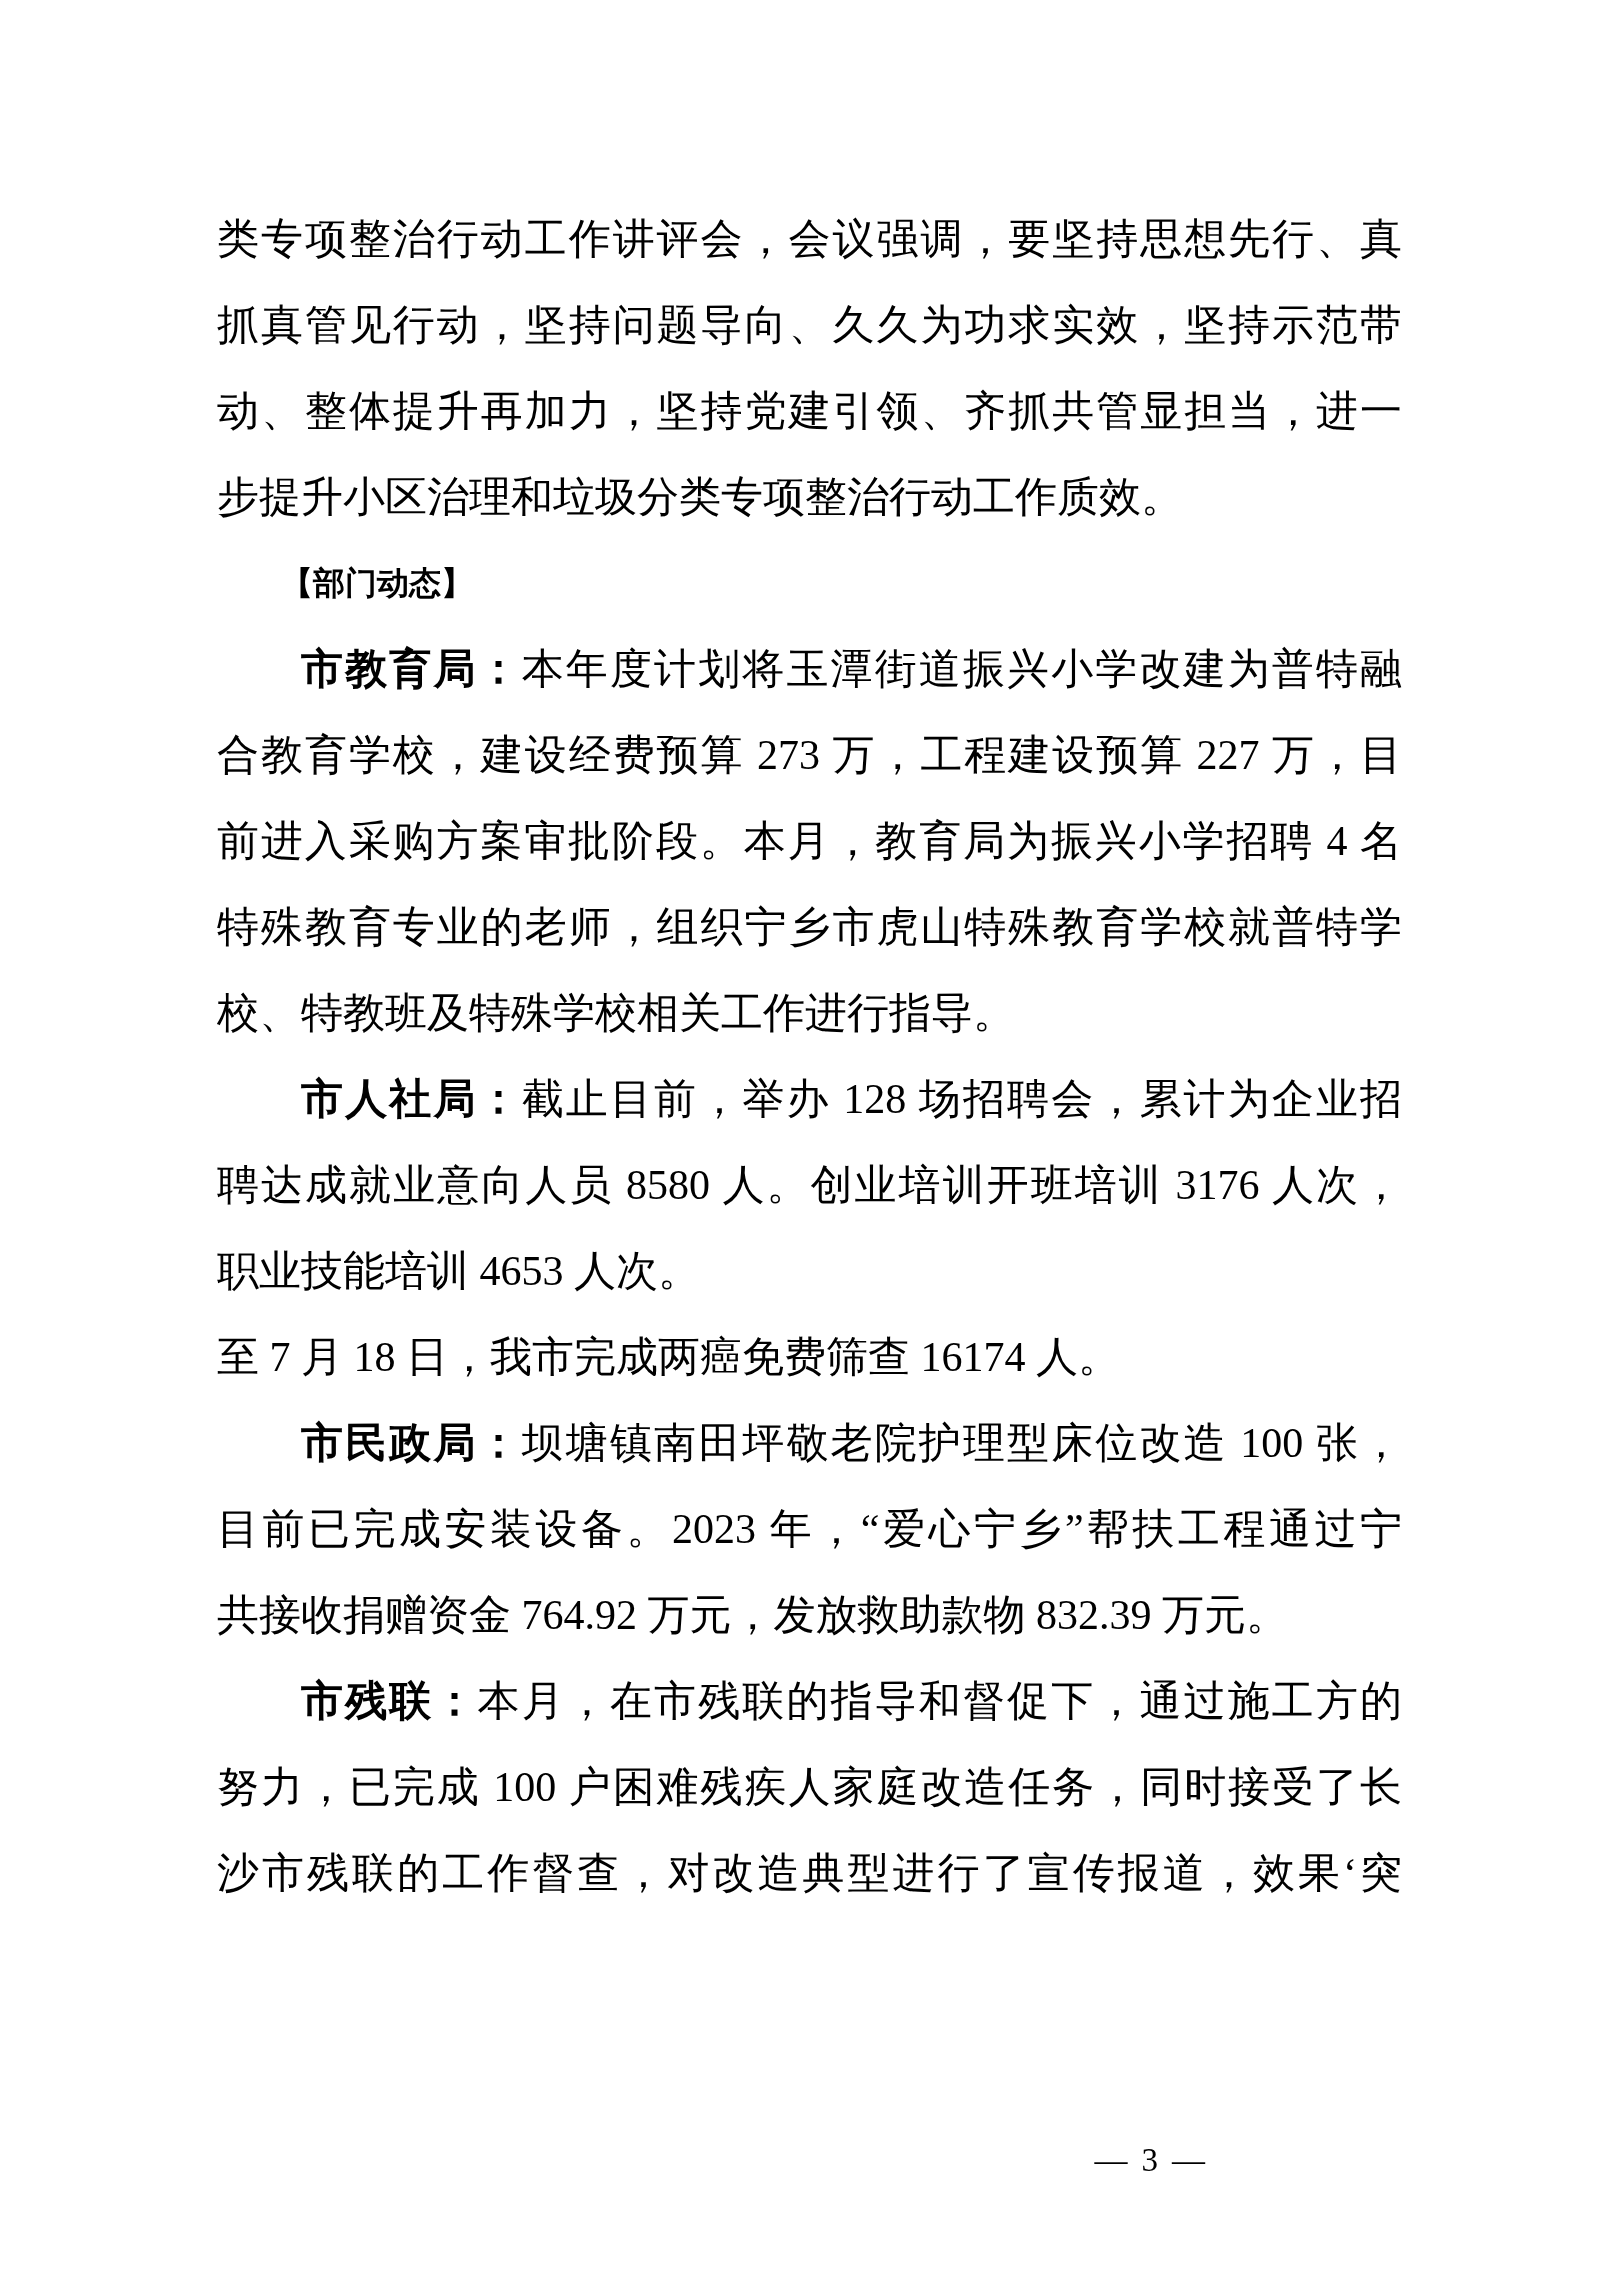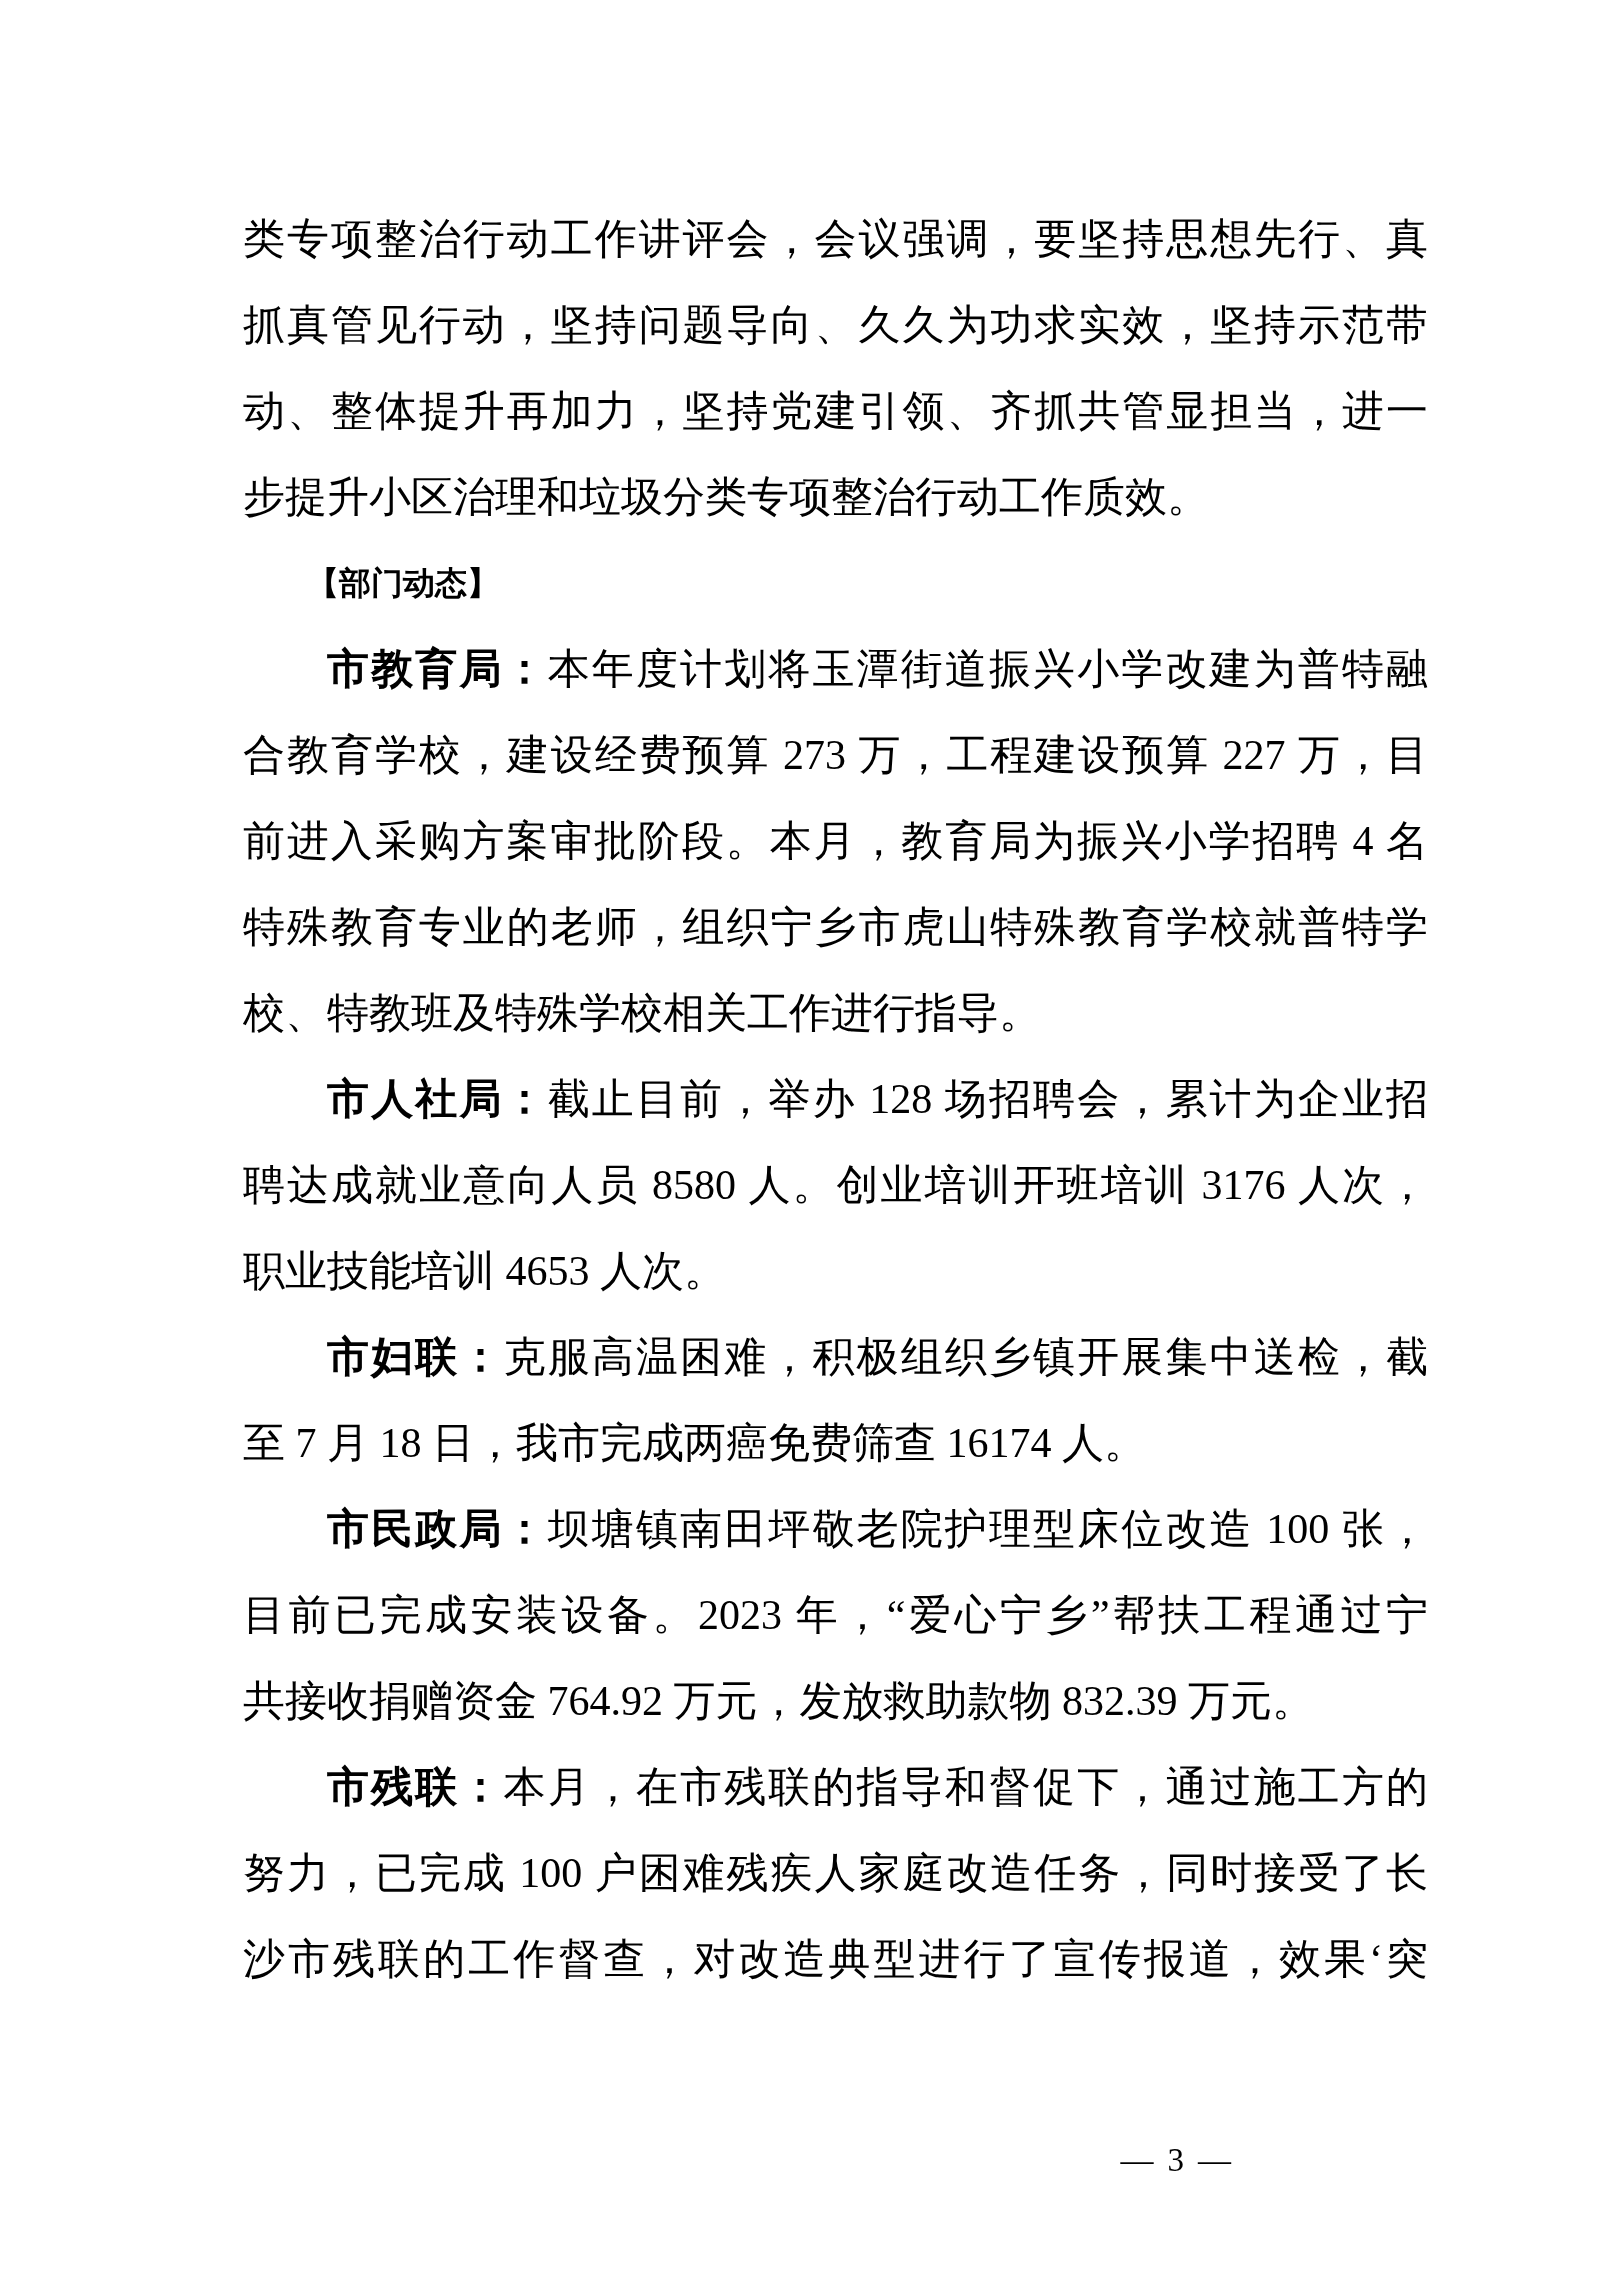--- a/index.html
+++ b/index.html
@@ -8,21 +8,20 @@
     background: #ffffff;
   }
   .page {
     position: relative;
     width: 1428px;
     height: 2293px;
     background: #ffffff;
     color: #000000;
     font-family: "Liberation Serif", "DejaVu Serif", serif;
     overflow: hidden;
-    margin-left: 26px;
   }
   .textblock {
     position: absolute;
     left: 217px;
     top: 196px;
     width: 1185px;
   }
   .line {
     font-size: 42px;
     line-height: 86px;
@@ -72,21 +71,20 @@
     <div class="line indent"><span class="lead">市教育局：</span><span>本年度计划将玉潭街道振兴小学改建为普特融</span></div>
     <div class="line"><span class="lead"></span><span>合教育学校，建设经费预算 273 万，工程建设预算 227 万，目</span></div>
     <div class="line"><span class="lead"></span><span>前进入采购方案审批阶段。本月，教育局为振兴小学招聘 4 名</span></div>
     <div class="line"><span class="lead"></span><span>特殊教育专业的老师，组织宁乡市虎山特殊教育学校就普特学</span></div>
     <div class="line end"><span class="lead"></span><span>校、特教班及特殊学校相关工作进行指导。</span></div>
 
     <div class="line indent"><span class="lead">市人社局：</span><span>截止目前，举办 128 场招聘会，累计为企业招</span></div>
     <div class="line"><span class="lead"></span><span>聘达成就业意向人员 8580 人。创业培训开班培训 3176 人次，</span></div>
     <div class="line end"><span class="lead"></span><span>职业技能培训 4653 人次。</span></div>
 
-    <div class="line indent"><span class="lead">市妇联：</span><span>克服高温困难，积极组织乡镇开展集中送检，截</span></div>
     <div class="line end"><span class="lead"></span><span>至 7 月 18 日，我市完成两癌免费筛查 16174 人。</span></div>
 
     <div class="line indent"><span class="lead">市民政局：</span><span>坝塘镇南田坪敬老院护理型床位改造 100 张，</span></div>
     <div class="line"><span class="lead"></span><span>目前已完成安装设备。2023 年，“爱心宁乡”帮扶工程通过宁</span></div>
     <div class="line end"><span class="lead"></span><span>共接收捐赠资金 764.92 万元，发放救助款物 832.39 万元。</span></div>
 
     <div class="line indent"><span class="lead">市残联：</span><span>本月，在市残联的指导和督促下，通过施工方的</span></div>
     <div class="line"><span class="lead"></span><span>努力，已完成 100 户困难残疾人家庭改造任务，同时接受了长</span></div>
     <div class="line"><span class="lead"></span><span>沙市残联的工作督查，对改造典型进行了宣传报道，效果‘突</span></div>
 

